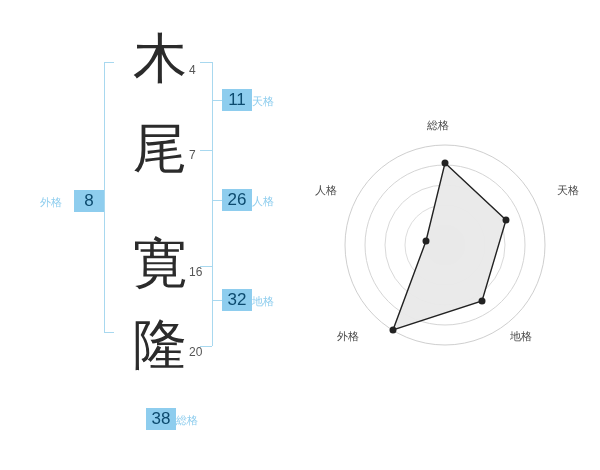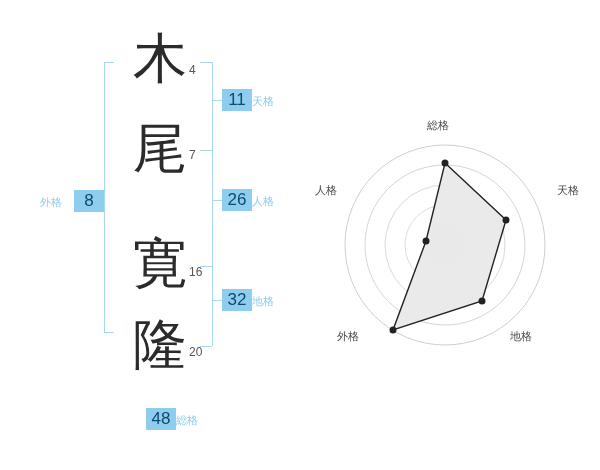--- a/index.html
+++ b/index.html
@@ -150,21 +150,21 @@
 
     <div class="chip chip-jinkaku">26</div>
     <div class="chip-label lbl-jinkaku">人格</div>
 
     <div class="chip chip-chikaku">32</div>
     <div class="chip-label lbl-chikaku">地格</div>
 
     <div class="chip chip-gaikaku">8</div>
     <div class="chip-label lbl-gaikaku">外格</div>
 
-    <div class="chip chip-soukaku">48</div>
+    <div class="chip chip-soukaku">38</div>
     <div class="chip-label lbl-soukaku">総格</div>
   </div>
 
   <div class="chart-panel">
     <svg width="290" height="470" viewBox="0 0 290 470">
       <g>
         <circle cx="135" cy="245" r="100" fill="none" stroke="#cfcfcf" stroke-width="1"></circle>
         <circle cx="135" cy="245" r="80" fill="none" stroke="#d5d5d5" stroke-width="1"></circle>
         <circle cx="135" cy="245" r="60" fill="none" stroke="#d9d9d9" stroke-width="1"></circle>
         <circle cx="135" cy="245" r="40" fill="none" stroke="#dddddd" stroke-width="1"></circle>

